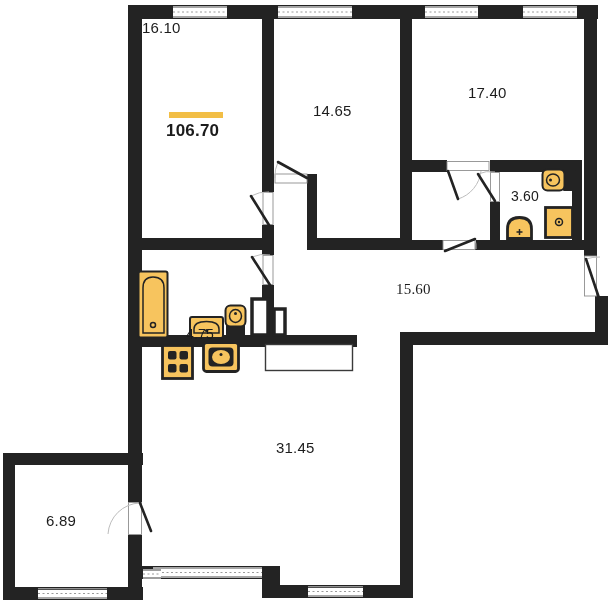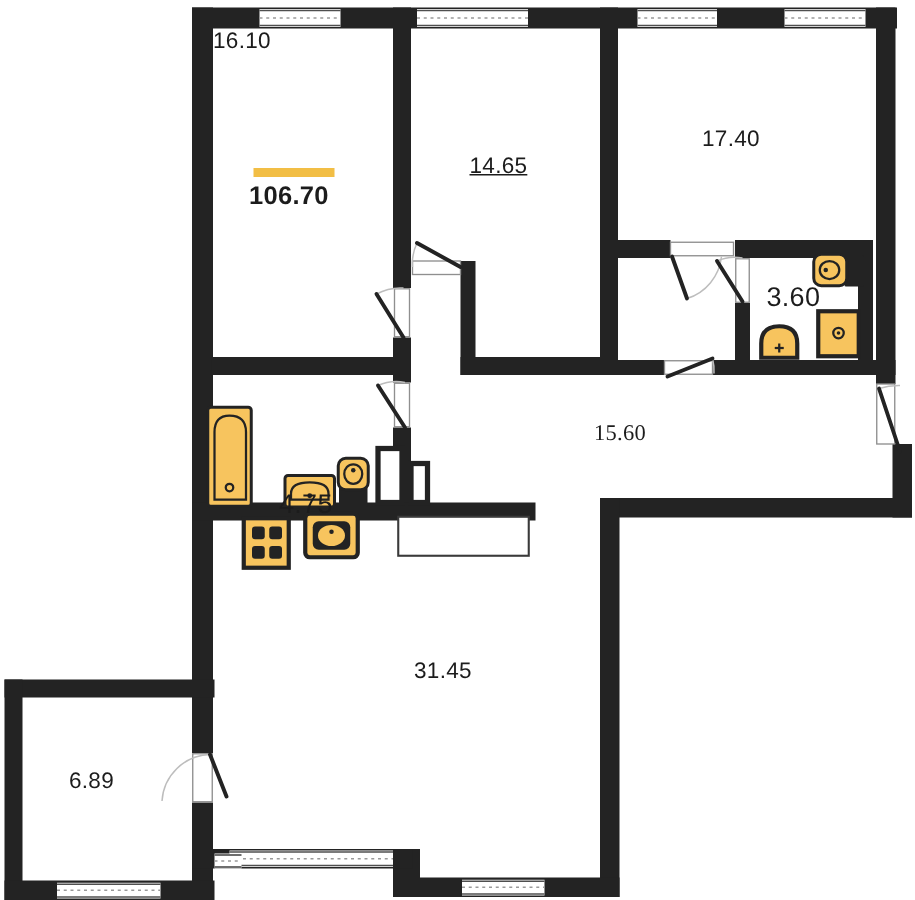--- a/index.html
+++ b/index.html
@@ -19,21 +19,21 @@
   .arc{fill:none;stroke:#bdbdbd;stroke-width:1;}
   .winbox{fill:#fff;}
   .wl{stroke:#4f4f4f;stroke-width:1.1;}
   .wd{stroke:#9a9a9a;stroke-width:1;stroke-dasharray:2 2.5;}
   .fx{fill:var(--fixture-fill);stroke:var(--wall);stroke-width:2;}
   .fx3{fill:var(--fixture-fill);stroke:var(--wall);stroke-width:2.8;}
   .fxthin{fill:none;stroke:var(--wall);stroke-width:1.5;}
   .dk{fill:var(--wall);}
   .lbl{position:absolute;color:var(--label-text);font-size:15px;line-height:1.1;
        white-space:nowrap;letter-spacing:0.2px;}
-  .lbl.small{font-size:18px;}
+  .lbl.small{font-size:14px;}
   .lbl.total{font-size:17px;font-weight:bold;text-align:right;}
   #accent-bar{position:absolute;left:169px;top:112px;width:54px;height:6px;
        background:var(--accent-bar);}
 </style>
 </head>
 <body>
 
 <div id="plan">
   <svg width="610" height="600" viewBox="0 0 610 600">
 
@@ -213,21 +213,21 @@
       </g>
       <g>
         <path class="fx3" d="M 507.5 238.5 L 507.5 229 Q 507.5 217.5 519.5 217.5 Q 531.5 217.5 531.5 229 L 531.5 238.5 Z"></path>
         <line class="fxthin" x1="519.5" y1="229" x2="519.5" y2="235"></line>
         <line class="fxthin" x1="516.5" y1="232" x2="522.5" y2="232"></line>
       </g>
     </g>
   </svg>
 
   <div class="lbl" style="left:142px;top:20px;">16.10</div>
-  <div class="lbl" style="left:313px;top:103px;text-decoration:underline;">14.65</div>
+  <div class="lbl" style="left:313px;top:103px;">14.65</div>
   <div class="lbl" style="left:468px;top:85px;">17.40</div>
   <div class="lbl small" style="left:511px;top:189px;">3.60</div>
   <div class="lbl small" style="left:186px;top:279px;margin-top:48px;">4.75</div>
   <div class="lbl" style="left:396px;top:281px;font-family:Liberation Serif, serif;">15.60</div>
   <div class="lbl" style="left:256px;top:440px;margin-left:20px;">31.45</div>
   <div class="lbl" style="left:46px;top:513px;">6.89</div>
 
   <div id="accent-bar"></div>
   <div class="lbl total" style="left:166px;top:122px;">106.70</div>
 </div>

